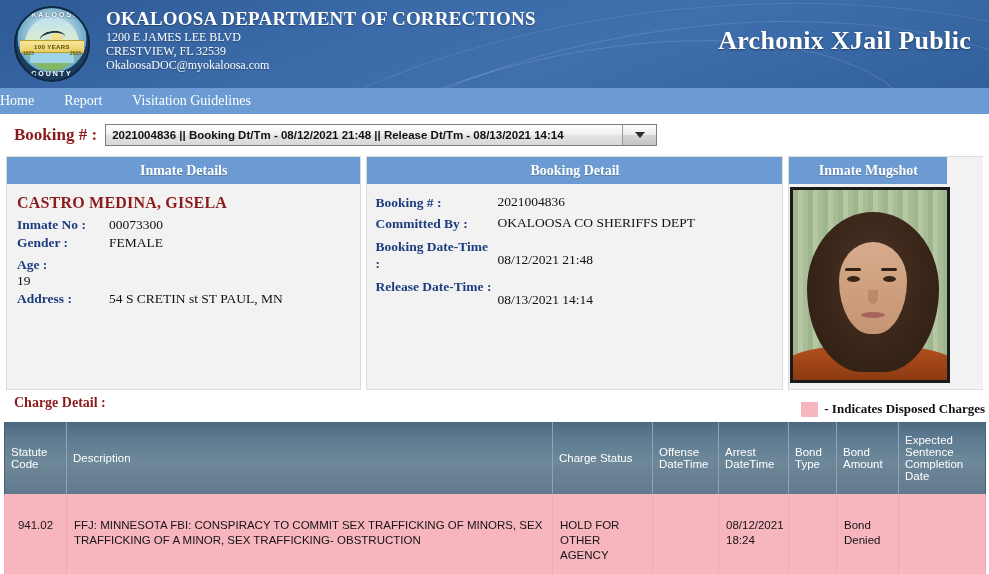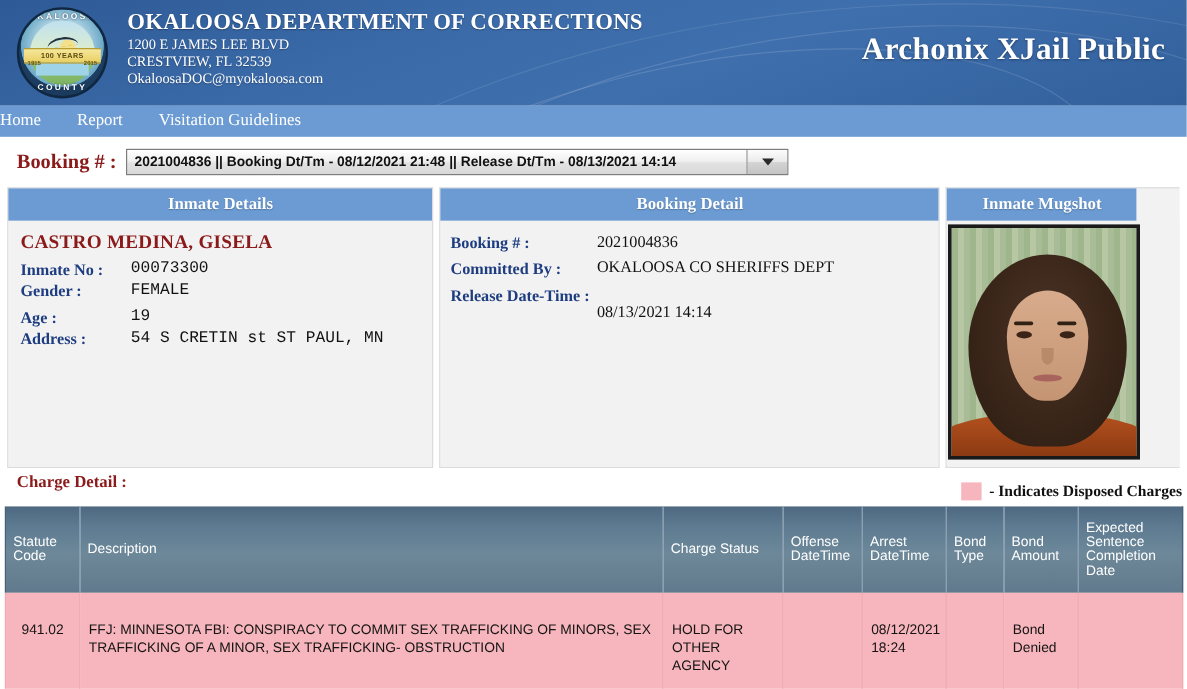--- a/index.html
+++ b/index.html
@@ -184,22 +184,22 @@
   #panel-mugshot { width: 196px; border-right:none; }
   #panel-mugshot .panel-head { width: 158px; }
   #panel-mugshot .panel-body { padding: 0; }
 
   .inmate-name {
     font-size: 16px; font-weight: bold; color: #8b1a1a;
     padding: 2px 0 4px 10px; letter-spacing: .2px;
   }
   .kv { display: flex; padding: 1px 0 1px 10px; font-size: 13.5px; }
   .kv .k { width: 92px; color: #1e3d80; font-weight: bold; flex-shrink: 0; }
-  .kv .v { color: #111; font-family: Liberation Mono, monospace; }
-  .kv.spaced { padding-top: 5px; }
+  .kv .v { color: #111; }
+  .kv.spaced { padding-top: 5px; flex-direction: column; }
 
   .bk { display: flex; padding: 2px 0 2px 8px; font-size: 13.5px; }
   .bk .k { width: 118px; color: #1e3d80; font-weight: bold; flex-shrink: 0; line-height: 17px; }
   .bk .v { color: #111; padding-left: 4px; }
   .bk.tall { padding-top: 4px; }
   .bk.tall .v { padding-top: 14px; }
 
   .mug-frame {
     width: 160px; height: 196px;
     border: 3px solid #1a1a1a;
@@ -363,20 +363,24 @@
   <div class="panel" id="panel-booking">
     <div class="panel-head">Booking Detail</div>
     <div class="panel-body">
       <div class="bk">
         <span class="k">Booking # :</span>
         <span class="v">2021004836</span>
       </div>
       <div class="bk">
         <span class="k">Committed By :</span>
         <span class="v">OKALOOSA CO SHERIFFS DEPT</span>
+      </div>
+      <div class="bk tall">
+        <span class="k">Booking Date-Time :</span>
+        <span class="v">08/12/2021 21:48</span>
       </div>
       <div class="bk tall">
         <span class="k">Release Date-Time :</span>
         <span class="v">08/13/2021 14:14</span>
       </div>
     </div>
   </div>
 
   <div class="panel" id="panel-mugshot">
     <div class="panel-head">Inmate Mugshot</div>

